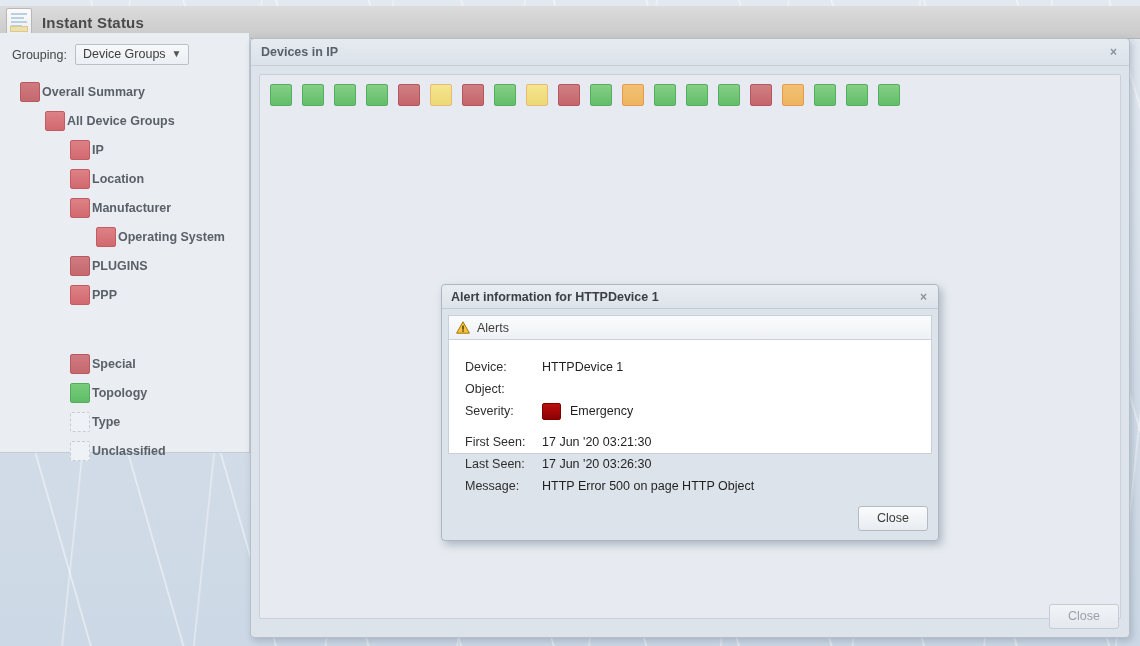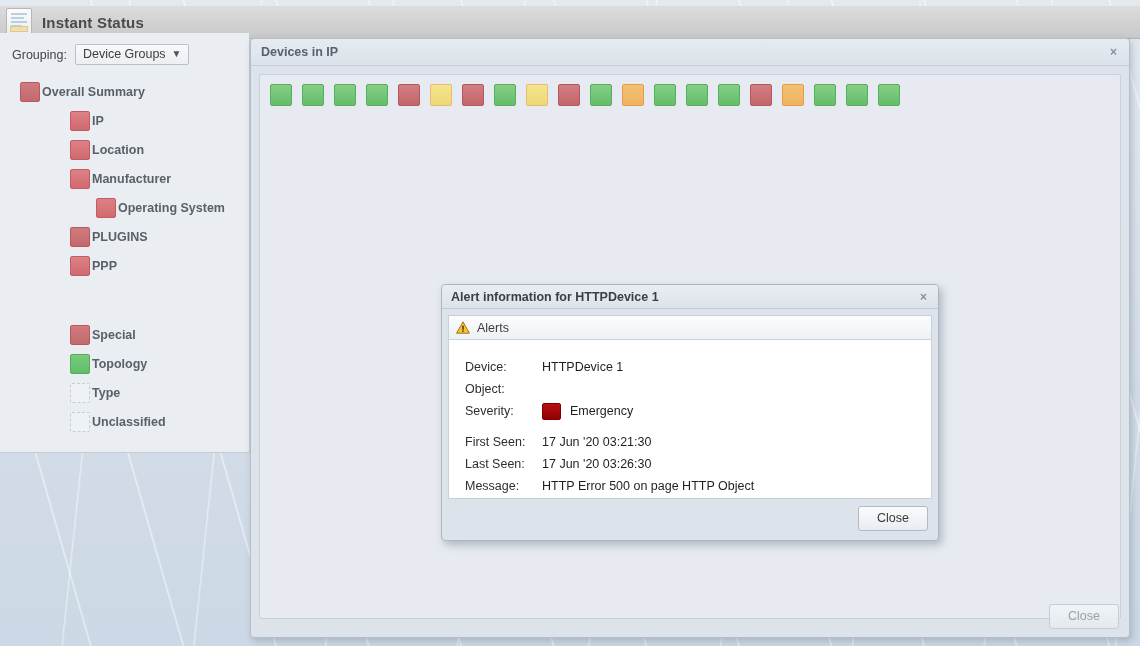--- a/index.html
+++ b/index.html
@@ -144,21 +144,21 @@
   #alert-title { font-size: 12.5px; font-weight: bold; color: #3b3f45; }
   #alert-tabstrip {
     margin: 6px 6px 0 6px; height: 24px;
     background: linear-gradient(180deg,#fbfcfd,#eef1f5);
     border: 1px solid #c9d0d9; border-bottom: none;
     display: flex; align-items: center; padding-left: 7px; gap: 7px;
   }
   #alert-tabstrip .tab-label { font-size: 12.5px; color: #3d3d3d; }
   .warn-icon { width: 14px; height: 13px; position: relative; display:block; }
   #alert-content {
-    margin: 0 6px; height: 160px; background: #ffffff;
+    margin: 0 6px; height: 115px; background: #ffffff;
     border: 1px solid #c9d0d9;
     padding: 16px 0 0 16px;
   }
   .frow { display: flex; align-items: center; height: 22px; font-size: 12.5px; }
   .frow.gap { margin-top: 9px; }
   .fkey { width: 77px; color: #2e2e2e; }
   .fval { color: #1f1f1f; display: flex; align-items: center; gap: 9px; }
   .sev-sw {
     width: 19px; height: 17px; border-radius: 2px;
     background: linear-gradient(180deg,#bb0f10,#8e0000); border: 1px solid #7d0000;
@@ -184,20 +184,24 @@
     <span>Grouping:</span>
     <span id="grouping-select">
       <span>Device Groups</span>
       <span class="chev">▼</span>
     </span>
   </div>
   <div class="tree" id="tree">
       <div class="tree-item" style="padding-left: 20px;">
         <span class="sw red"></span>
         <span class="label">Overall Summary</span>
+      </div>
+      <div class="tree-item" style="padding-left: 45px;">
+        <span class="sw red2"></span>
+        <span class="label">All Device Groups</span>
       </div>
       <div class="tree-item" style="padding-left: 70px;">
         <span class="sw red2"></span>
         <span class="label">IP</span>
       </div>
       <div class="tree-item" style="padding-left: 70px;">
         <span class="sw red2"></span>
         <span class="label">Location</span>
       </div>
       <div class="tree-item" style="padding-left: 70px;">

